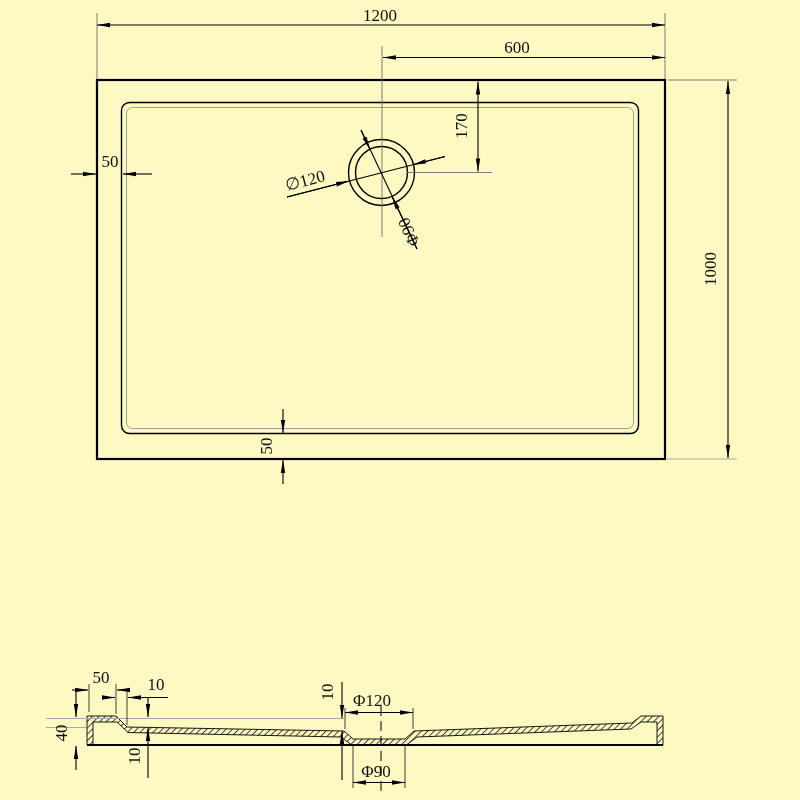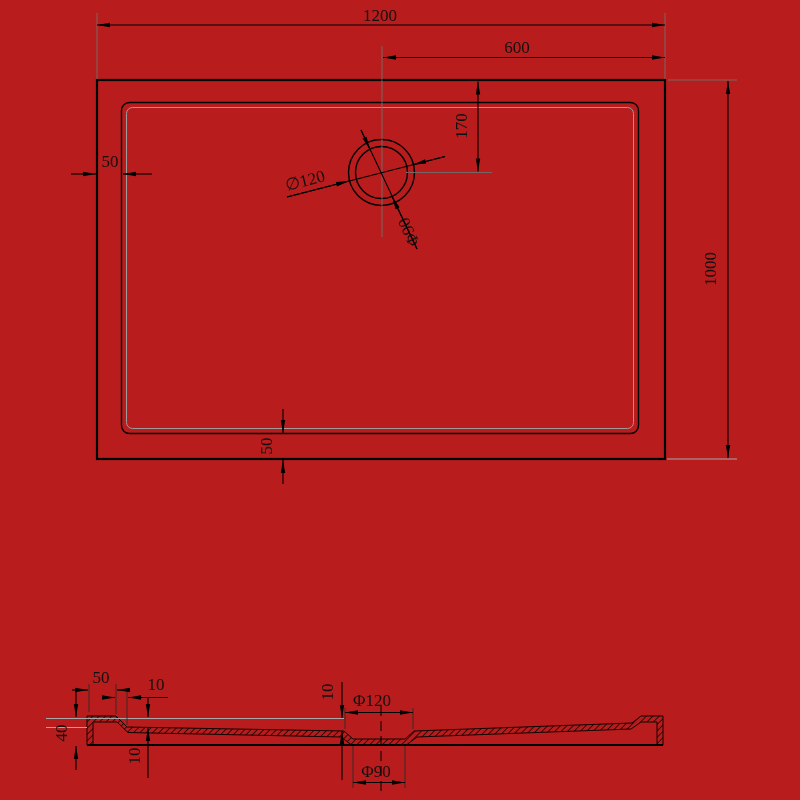--- a/index.html
+++ b/index.html
@@ -1,16 +1,16 @@
 <!DOCTYPE html>
 <html><head>
 <meta charset="utf-8">
 <style>
   html, body { margin: 0; padding: 0; background: #ffffff; }
-  .stage { width: 800px; height: 800px; position: relative; background: #b91c1c; overflow: hidden; }
+  .stage { width: 800px; height: 800px; position: relative; background: #fef9c3; overflow: hidden; }
   svg { display: block; }
   text {
     font-family: "Liberation Serif", "DejaVu Serif", serif;
     font-size: 17px;
     fill: #111111;
   }
   .dimline  { stroke: #000000; stroke-width: 1.1; fill: none; }
   .thick    { stroke: #000000; stroke-width: 2.2; fill: none; }
   .med      { stroke: #000000; stroke-width: 1.4; fill: none; }
   .thin     { stroke: #2a2a2a; stroke-width: 0.9; fill: none; }

